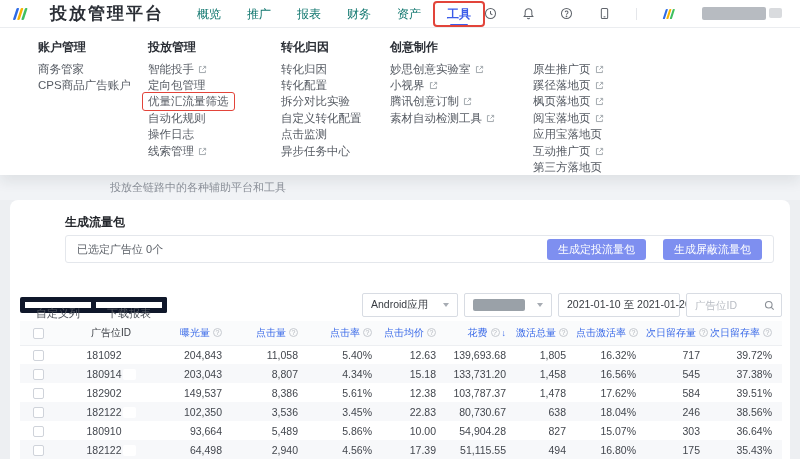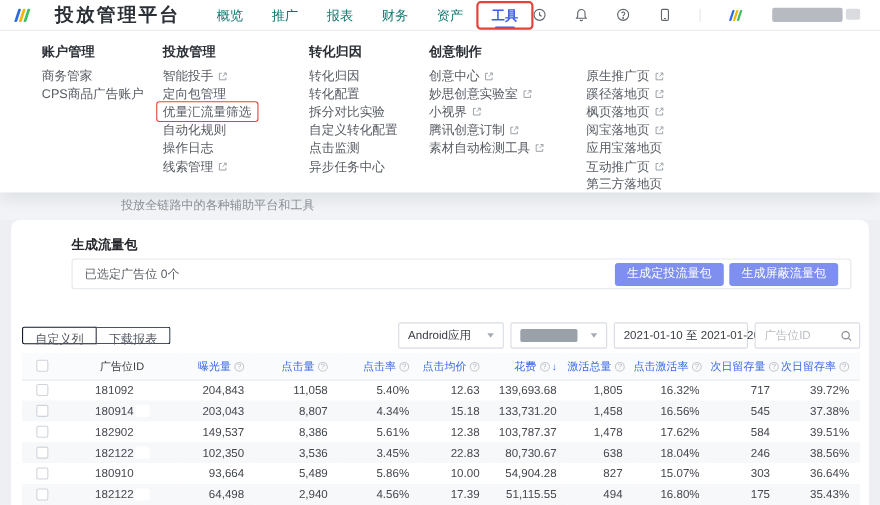--- a/index.html
+++ b/index.html
@@ -49,28 +49,28 @@
   
   .banner { position:absolute; top:175px; left:0; right:0; height:25px; background:#f1f3f6; z-index:10;
             font-size:11px; color:#8b9099; line-height:25px; padding-left:110px; }
 
   
   .card { position:absolute; top:200px; left:10px; right:10px; bottom:0; background:#fff; border-radius:8px 8px 0 0; z-index:15; }
   .sec-title { position:absolute; left:55px; top:14px; font-size:12px; font-weight:bold; color:#23262b; }
   .sel-box { position:absolute; left:55px; right:16px; top:35px; height:28px; border:1px solid #e4e7ec; border-radius:3px;
              display:flex; align-items:center; padding:0 11px; background:#fff; }
   .sel-text { font-size:11px; color:#5a5f66; }
-  .sel-actions { margin-left:auto; display:flex; gap:5px; }
+  .sel-actions { margin-left:auto; display:flex; gap:17px; }
   .pkg-btn { background:#7e8ff0; color:#fff; font-size:11px; height:21px; line-height:21px; padding:0 11px;
              border:none; border-radius:3px; cursor:pointer; white-space:nowrap; }
 
   
   .toolbar { position:absolute; left:10px; right:8px; top:92px; height:26px; display:flex; align-items:center; }
   .btn-group { display:flex; }
-  .tb-btn { font-size:11px; color:#51565e; background:#fff; border:1px solid #0f172a; height:16px; line-height:22px;
+  .tb-btn { font-size:11px; color:#51565e; background:#fff; border:5px solid #0f172a; height:16px; line-height:22px;
             padding:0 11px; cursor:pointer; white-space:nowrap; }
   .tb-btn.first { border-radius:2px 0 0 2px; }
   .tb-btn.last  { border-radius:0 2px 2px 0; border-left:none; }
   .tb-right { margin-left:auto; display:flex; align-items:center; gap:6px; }
   .ctl { height:24px; border:1px solid #d8dce3; border-radius:2px; background:#fff; display:flex; align-items:center;
          font-size:10.5px; color:#383c42; padding:0 8px; cursor:pointer; }
   .ctl-platform { width:96px; } .ctl-account { width:88px; } .ctl-date { width:122px; } .ctl-search { width:96px; padding-right:6px; }
   .chev { margin-left:auto; width:0; height:0; border-left:3.5px solid transparent; border-right:3.5px solid transparent; border-top:4px solid #a7acb3; }
   .redact-mid { width:52px; height:12px; background:#9aa1a8; border-radius:2px; }
   .ctl-date .date-txt { white-space:nowrap; }
@@ -233,26 +233,20 @@
     <div class="mitem">
         <span>点击监测</span>
       </div>
     <div class="mitem">
         <span>异步任务中心</span>
       </div>
   </div>
 
   <div class="mcol mcol-4">
     <div class="mtitle">创意制作</div>
-    <div class="mitem">
-        <span>创意中心</span>
-      <svg class="ext" width="9" height="9" viewBox="0 0 10 10" fill="none" stroke="currentColor" stroke-width="1">
-          <path d="M4 1.8H1.6v6.6h6.6V6M6 1.5h2.5V4M8.3 1.7 4.9 5.1"></path>
-        </svg>
-      </div>
     <div class="mitem">
         <span>妙思创意实验室</span>
       <svg class="ext" width="9" height="9" viewBox="0 0 10 10" fill="none" stroke="currentColor" stroke-width="1">
           <path d="M4 1.8H1.6v6.6h6.6V6M6 1.5h2.5V4M8.3 1.7 4.9 5.1"></path>
         </svg>
       </div>
     <div class="mitem">
         <span>小视界</span>
       <svg class="ext" width="9" height="9" viewBox="0 0 10 10" fill="none" stroke="currentColor" stroke-width="1">
           <path d="M4 1.8H1.6v6.6h6.6V6M6 1.5h2.5V4M8.3 1.7 4.9 5.1"></path>

